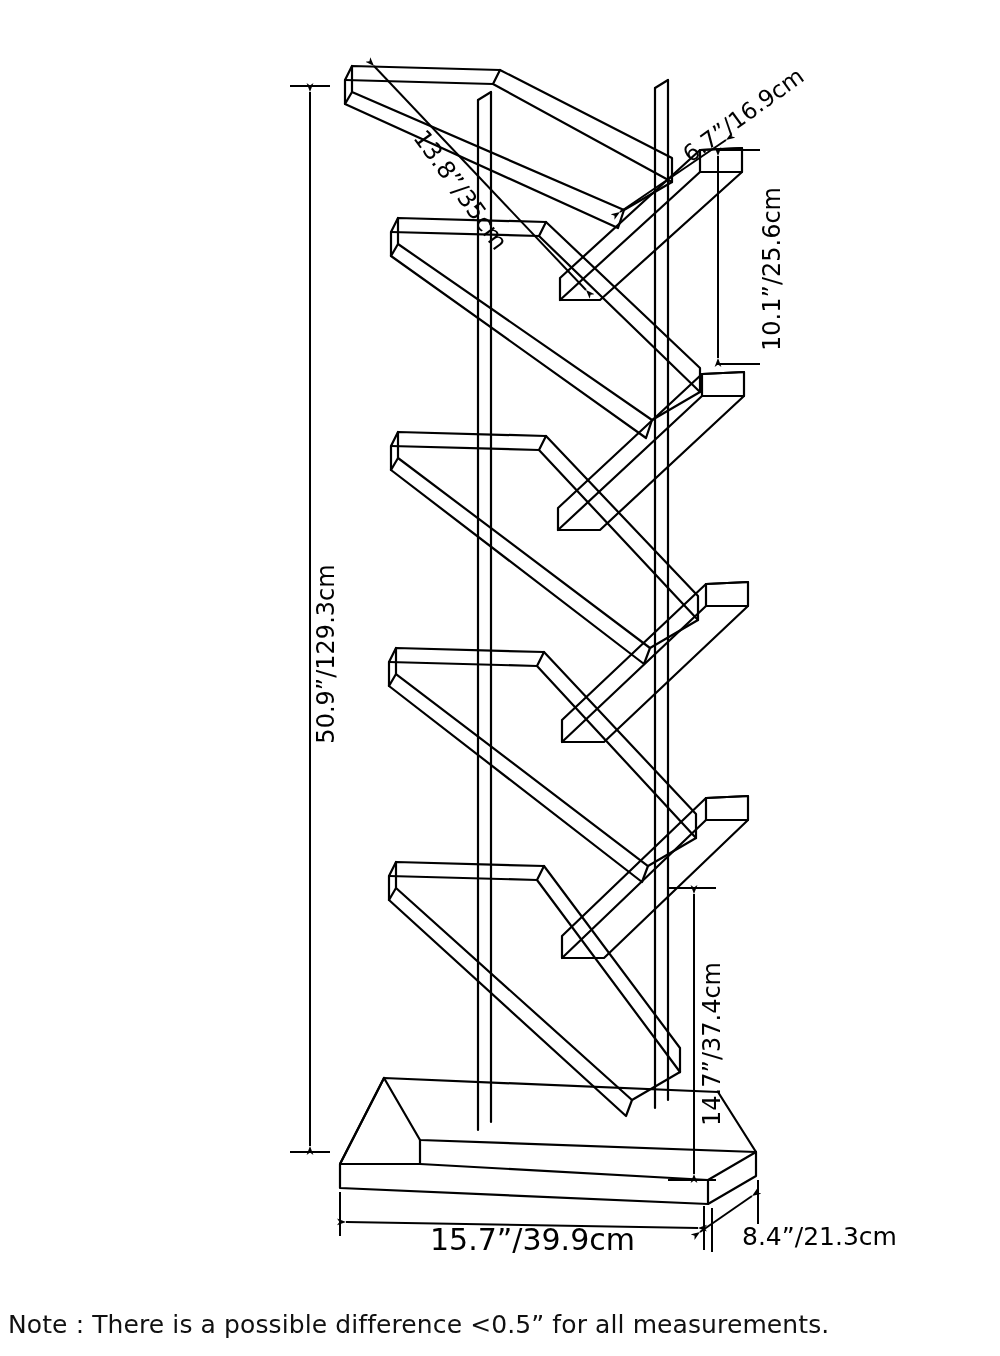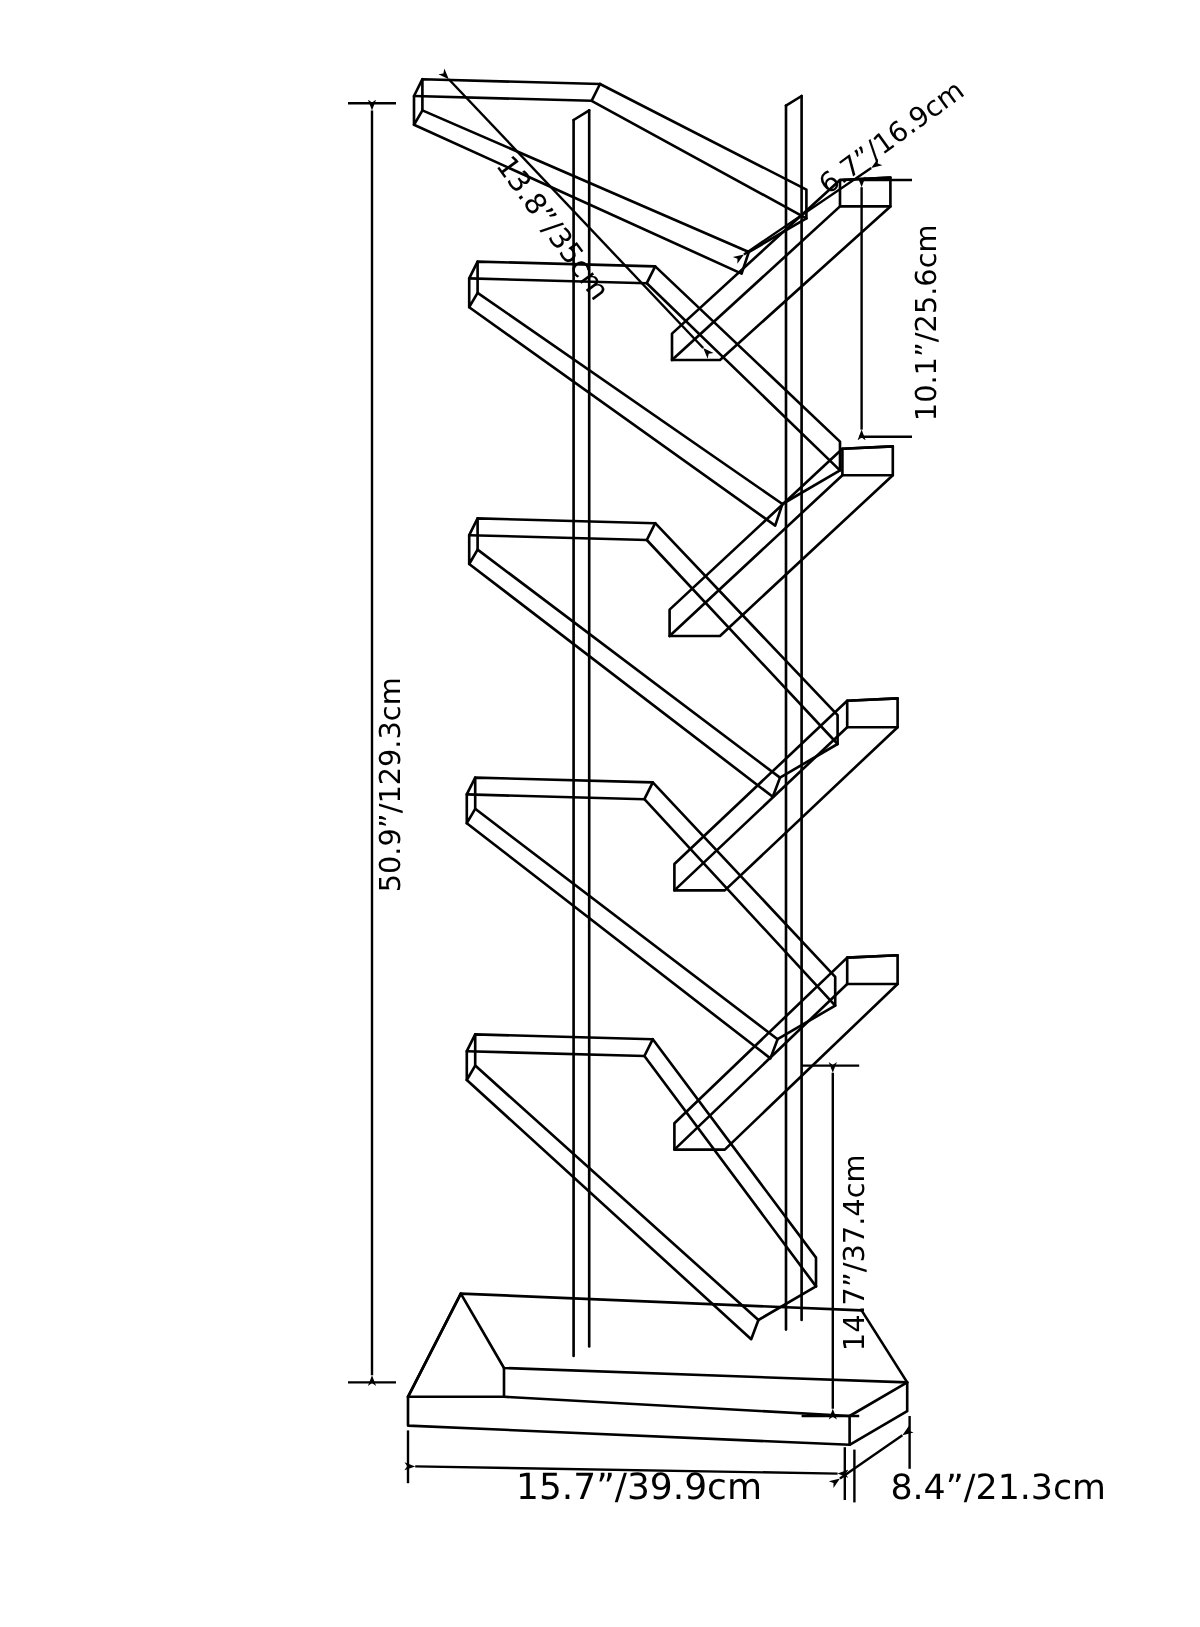--- a/index.html
+++ b/index.html
@@ -77,21 +77,21 @@
     font-size: 24px;
   }
   .lbl-width {
     left: 430px;
     top: 1222px;
     font-size: 30px;
   }
   .lbl-depthbase {
     left: 742px;
     top: 1222px;
-    font-size: 29px;
+    font-size: 25px;
   }
 </style>
 </head>
 <body>
 
 <div id="stage">
 
   <svg id="diagram" viewBox="0 0 1000 1356">
     <defs>
       <marker id="arrowStart" markerWidth="11" markerHeight="11" refX="9" refY="4" orient="auto" markerUnits="userSpaceOnUse">
@@ -234,13 +234,14 @@
   </svg>
 
   <div class="dim-label lbl-height">50.9”/129.3cm</div>
   <div class="dim-label lbl-diag">13.8”/35cm</div>
   <div class="dim-label lbl-depthtop">6.7”/16.9cm</div>
   <div class="dim-label lbl-spacing">10.1”/25.6cm</div>
   <div class="dim-label lbl-lower">14.7”/37.4cm</div>
   <div class="dim-label lbl-width">15.7”/39.9cm</div>
   <div class="dim-label lbl-depthbase">8.4”/21.3cm</div>
 
+  <div class="note">Note : There is a possible difference &lt;0.5” for all measurements.</div>
 </div>
 
 </body></html>

